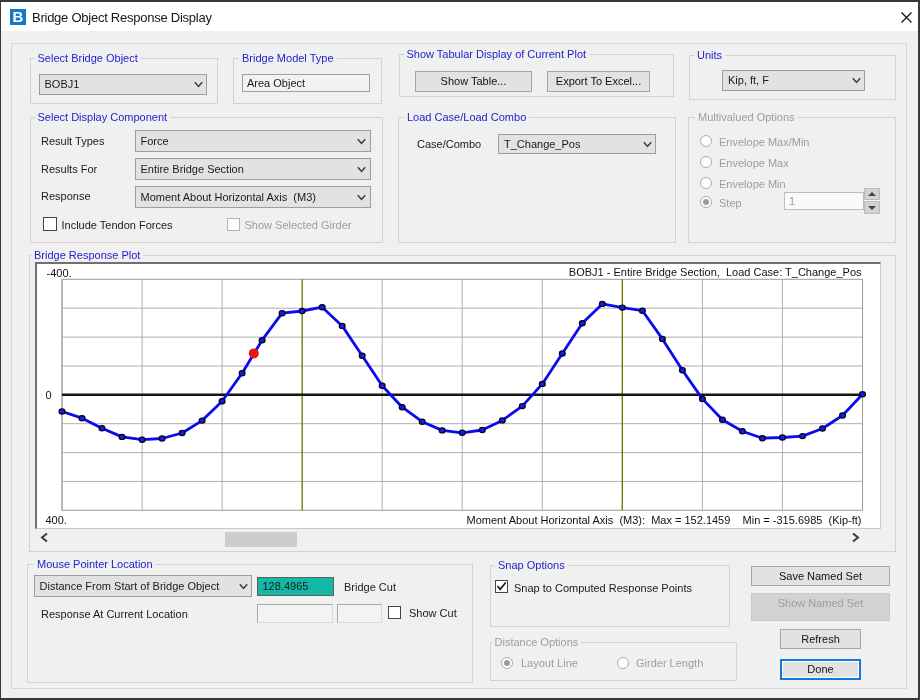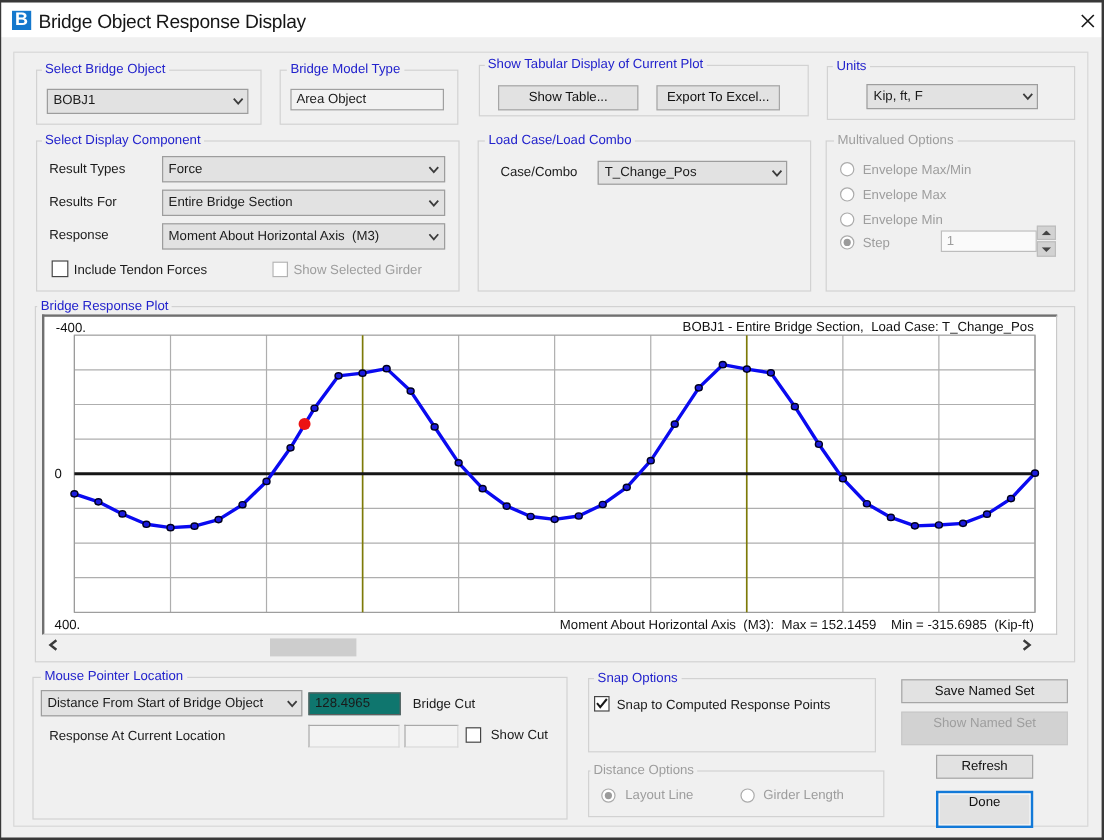--- a/index.html
+++ b/index.html
@@ -1,28 +1,28 @@
 <!DOCTYPE html>
 <html><head><meta charset="utf-8"><style>
 * { margin:0; padding:0; box-sizing:border-box; }
 html,body { width:920px; height:700px; }
 body { font-family:"Liberation Sans",sans-serif; font-size:11px; color:#1a1a1a; position:relative; background:#f0f0f0; overflow:hidden; }
 #win { position:absolute; left:0; top:0; width:920px; height:700px; background:#f0f0f0; }
 #frame { position:absolute; left:0; top:0; width:920px; height:700px; border:1px solid #383838; border-top-width:2px; border-bottom-width:2px; border-right-width:2px; z-index:50; pointer-events:none; }
 #titlebar { position:absolute; left:1px; top:2px; width:917px; height:29px; background:#fff; }
 #icon { position:absolute; left:9px; top:7px; width:16px; height:16px; background:#1478cd; color:#fff; font-weight:700; font-size:15px; text-align:center; line-height:16px; }
-#title { position:absolute; left:31px; top:8px; font-size:16px; letter-spacing:-0.25px; color:#161616; }
+#title { position:absolute; left:31px; top:8px; font-size:13px; letter-spacing:-0.25px; color:#161616; }
 #closex { position:absolute; left:898px; top:8px; width:15px; height:15px; }
 #panel { position:absolute; left:11px; top:43px; width:896px; height:646px; border:1px solid #d8d8d8; }
 .grp { position:absolute; border:1px solid #d2d2d2; }
 .grp > .lbl { position:absolute; top:-7px; left:5px; background:#f0f0f0; padding:0 3px; color:#2222cc; white-space:nowrap; line-height:12px; }
 .grp.dis > .lbl { color:#9d9d9d; }
 .combo { position:absolute; background:#e2e2e2; border:1px solid #9d9d9d; line-height:19px; padding-left:5px; white-space:nowrap; overflow:hidden; }
 .combo svg { position:absolute; right:3.5px; top:50%; margin-top:-3.5px; }
-.tbox { position:absolute; background:#0f766e; border:1px solid #888; padding-left:5px; }
+.tbox { position:absolute; background:#14b8a6; border:1px solid #888; padding-left:5px; }
 .dtbox { position:absolute; background:#f3f3f3; border:1px solid #a8a8a8; border-bottom-color:#d9d9d9; border-right-color:#d9d9d9; }
 .btn { position:absolute; background:#e2e2e2; border:1px solid #a6a6a6; text-align:center; color:#111; }
 .btn.dis { background:#d2d2d2; border-color:#c8c8c8; color:#9e9e9e; }
 .btn.def { border:2px solid #1279d8; box-shadow:inset 0 0 0 1px #fff; }
 .cb { position:absolute; width:13px; height:13px; background:#fff; border:1px solid #454545; }
 .cb.dis { border-color:#b3b3b3; }
 .radio { position:absolute; width:12px; height:12px; background:#fff; border:1px solid #ababab; border-radius:50%; }
 .radio.sel::after { content:""; position:absolute; left:2px; top:2px; width:6px; height:6px; border-radius:50%; background:#9b9b9b; }
 .t { position:absolute; white-space:nowrap; line-height:12px; }
 .gray { color:#9d9d9d; }
@@ -226,14 +226,14 @@
       <span class="lbl" style="left:1px">Distance Options</span>
     </div>
  <div class="radio sel" style="left:501px;top:657px;"></div>
     <div class="t gray" style="left:521px;top:657px;">Layout Line</div>
  <div class="radio" style="left:617px;top:657px;"></div>
     <div class="t gray" style="left:636px;top:657px;">Girder Length</div>
 
  <div class="btn" style="left:751px;top:566px;width:139px;height:20px;line-height:18px;">Save Named Set</div>
  <div class="btn dis" style="left:751px;top:593px;width:139px;height:28px;line-height:18px;">Show Named Set</div>
  <div class="btn" style="left:780px;top:629px;width:81px;height:20px;line-height:18px;">Refresh</div>
- <div class="btn def" style="left:780px;top:659px;width:81px;height:31px;line-height:17px;">Done</div>
+ <div class="btn def" style="left:780px;top:659px;width:81px;height:21px;line-height:17px;">Done</div>
 </div>
 
 </body></html>

